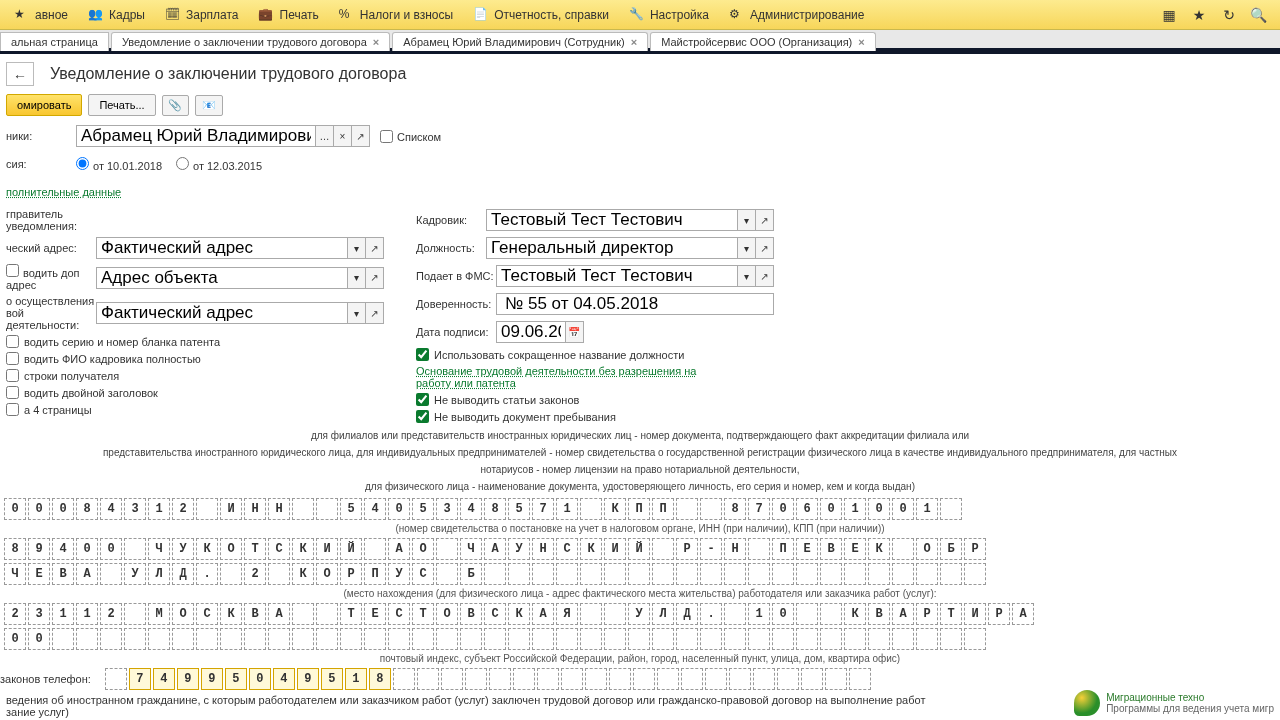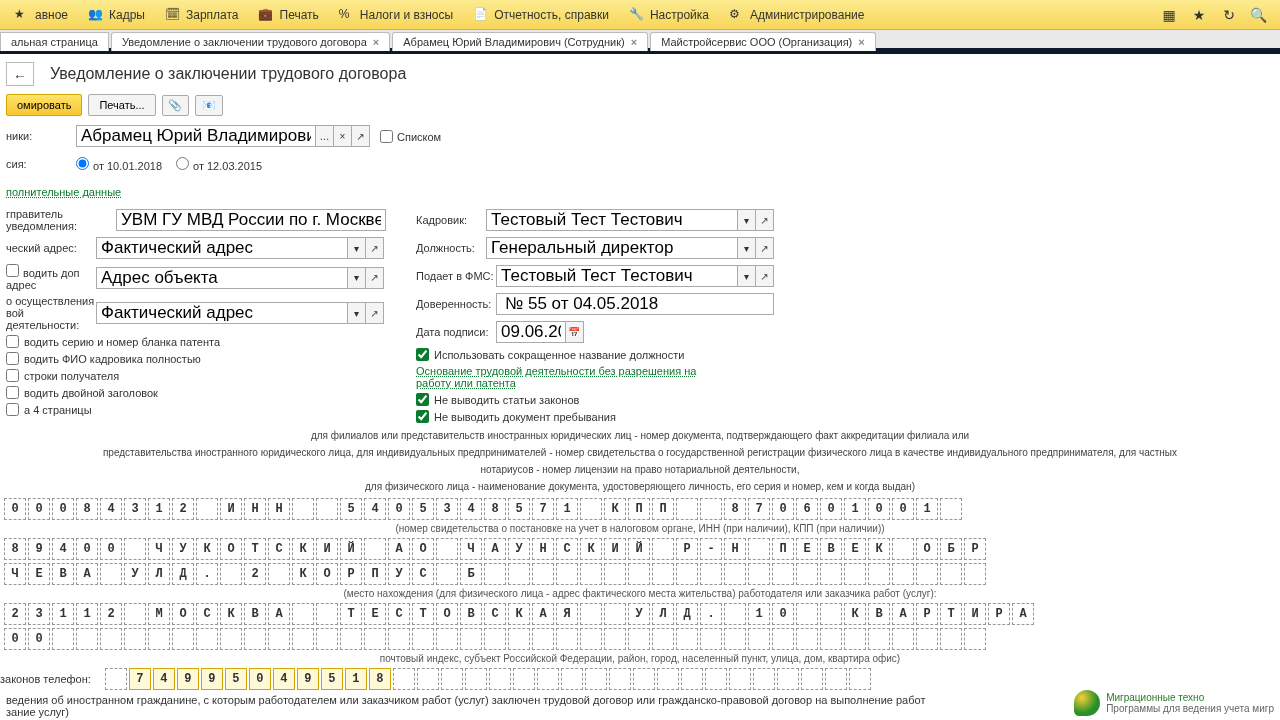--- a/index.html
+++ b/index.html
@@ -142,21 +142,20 @@
     <label style="margin-left:14px"><input type="radio" class="radio" name="ver" style=""><span>от 12.03.2015</span></label>
   </div>
   <div class="row">
       <span class="link">полнительные данные</span>
     </div>
 
   <div class="two-col">
     <div class="col left">
       <div class="row">
         <span class="lbl-long">гправитель уведомления:</span>
-        <input class="input" style="width: 270px;" value="УВМ ГУ МВД России по г. Москве">
       </div>
       <div class="row">
         <span class="lbl">ческий адрес:</span>
         <div class="input-wrap">
             <input class="input" style="width: 252px;" value="Фактический адрес">
             <div class="smbtn">▾</div>
             <div class="smbtn">↗</div>
           </div>
       </div>
       <div class="row">

